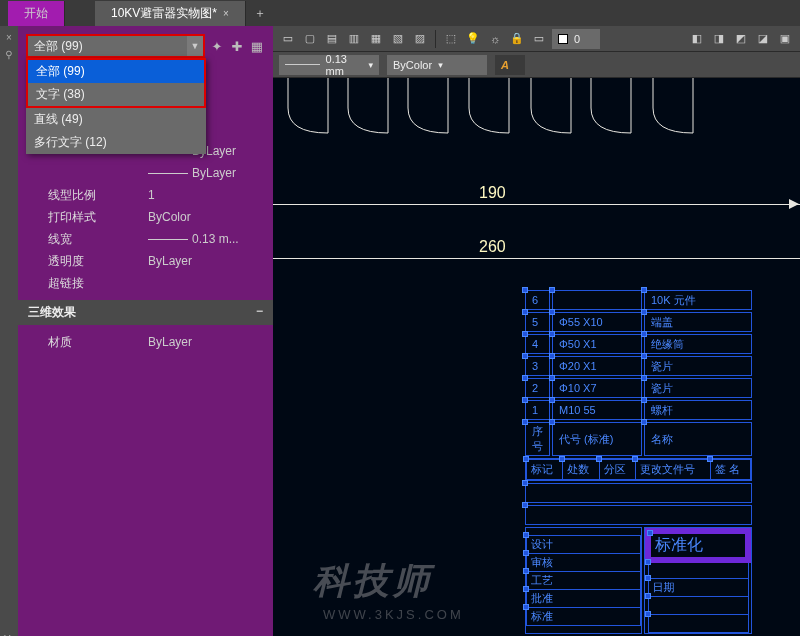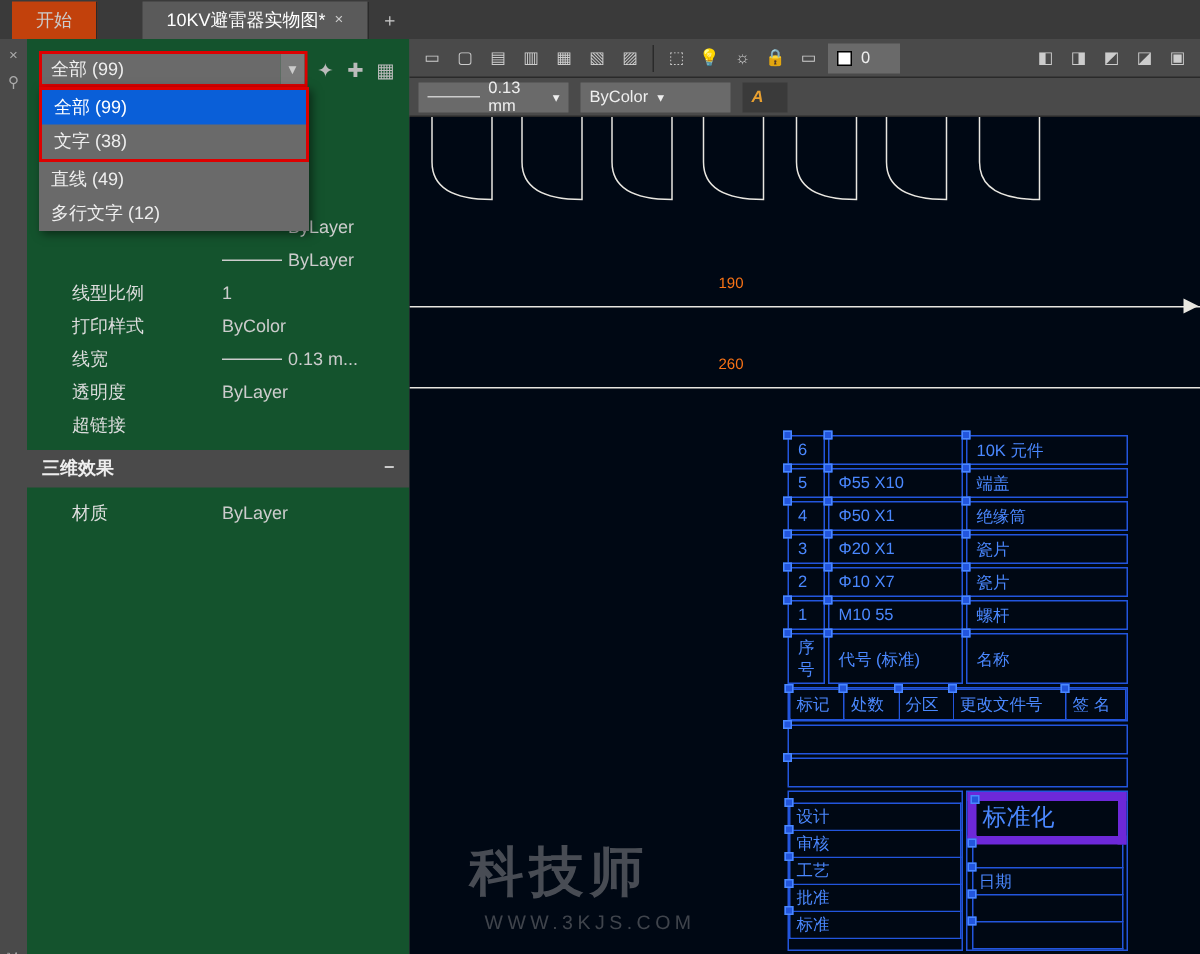--- a/index.html
+++ b/index.html
@@ -15,21 +15,21 @@
     }
     .tab-bar {
       height: 26px;
       background: #3a3a3a;
       display: flex;
       align-items: flex-end;
       padding-left: 8px;
     }
     .tab {
       padding: 4px 16px;
-      background: #c2410c;
+      background: #a21caf;
       color: #ccc;
       border-right: 1px solid #2a2a2a;
       cursor: pointer;
       font-size: 12px;
       display: flex;
       align-items: center;
       gap: 6px;
     }
     .tab.active { background: #5a5a5a; color: #fff; margin-left: 30px; }
     .tab-close { color: #ccc; font-size: 10px; }
@@ -47,21 +47,21 @@
       background: #4a4a4a;
       display: flex;
       flex-direction: column;
       align-items: center;
       padding-top: 6px;
       gap: 6px;
     }
     .sidebar-icons span { cursor: pointer; color: #aaa; font-size: 10px; }
     .props-panel {
       width: 255px;
-      background: #14532d;
+      background: #701a75;
       display: flex;
       flex-direction: column;
       position: relative;
     }
     .selector-row {
       display: flex;
       align-items: center;
       padding: 8px 8px 4px 8px;
       gap: 4px;
     }
@@ -200,41 +200,42 @@
       position: relative;
       overflow: hidden;
     }
     .dim-line {
       position: absolute;
       background: #e8e6e0;
       height: 1px;
     }
     .dim-text {
       position: absolute;
-      color: #f97316;
-      font-size: 10px;
+      color: #fef9c3;
+      font-size: 16px;
       background: #000814;
       padding: 0 6px;
     }
     .arrow-right {
       position: absolute;
       width: 0; height: 0;
       border-left: 10px solid #e8e6e0;
       border-top: 5px solid transparent;
       border-bottom: 5px solid transparent;
     }
     .watermark {
       position: absolute;
       bottom: 30px;
       left: 40px;
       color: rgba(180,180,180,.4);
       font-size: 36px;
       font-weight: bold;
       letter-spacing: 4px;
       pointer-events: none;
+      font-style: italic;
     }
     .watermark-sub {
       position: absolute;
       bottom: 14px;
       left: 50px;
       color: rgba(180,180,180,.35);
       font-size: 13px;
       letter-spacing: 3px;
       pointer-events: none;
     }

